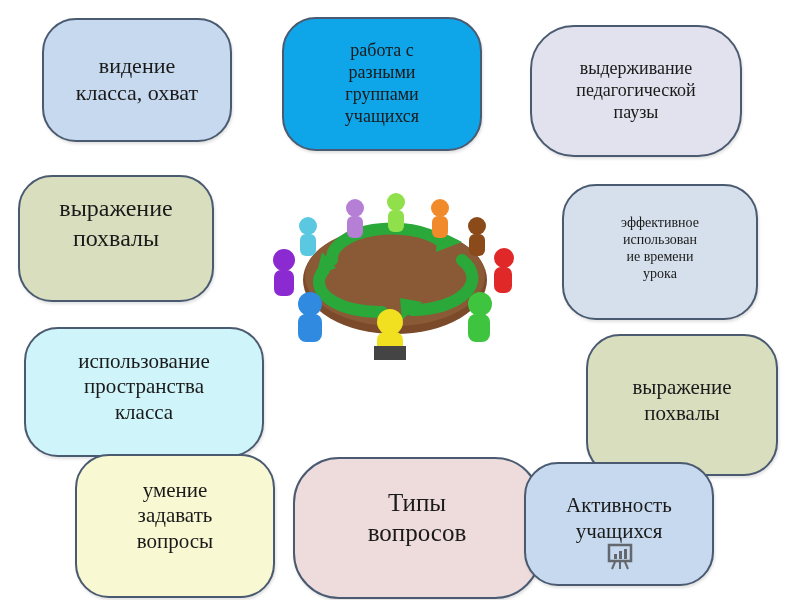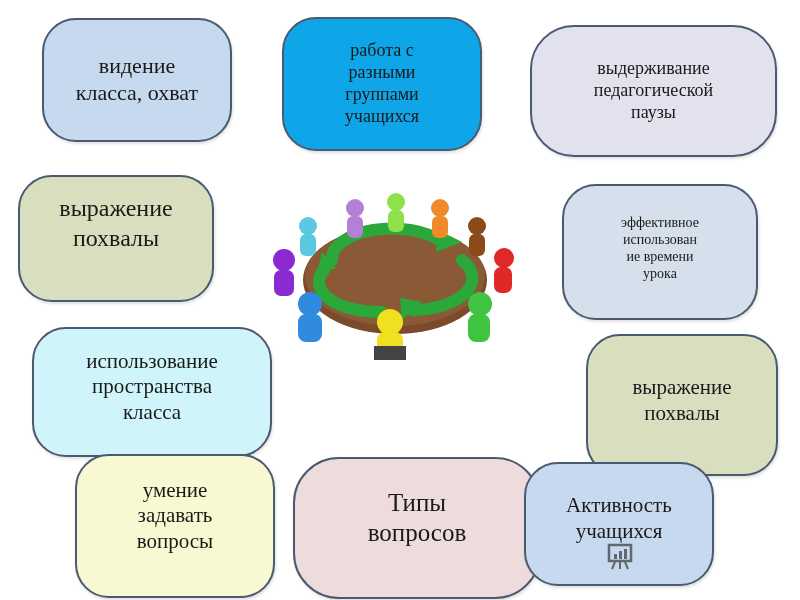--- a/index.html
+++ b/index.html
@@ -21,39 +21,39 @@
 класса, охват</span>
 </div>
 
 <div class="box" style="left:282px;top:17px;width:200px;height:134px;background:#0ea5e9;font-size:18px;">
   <span>работа с
 разными
 группами
 учащихся</span>
 </div>
 
-<div class="box" style="left:530px;top:25px;width:247px;height:132px;background:#e2e1ee;font-size:18px;border-radius:44px;">
+<div class="box" style="left:530px;top:25px;width:212px;height:132px;background:#e2e1ee;font-size:18px;border-radius:44px;">
   <span>выдерживание
 педагогической
 паузы</span>
 </div>
 
 <div class="box" style="left:18px;top:175px;width:196px;height:127px;background:#d9dfbe;font-size:24px;">
   <span style="margin-top:-30px;">выражение
 похвалы</span>
 </div>
 
 <div class="box" style="left:562px;top:184px;width:196px;height:136px;background:#d6e0ec;font-size:14px;overflow:visible;">
   <span style="margin-top:-8px;">эффективное
 использован
 ие времени
 урока</span>
 </div>
 
-<div class="box" style="left:32px;top:327px;width:240px;height:130px;background:#cff5fa;font-size:21px;">
+<div class="box" style="left:24px;top:327px;width:240px;height:130px;background:#cff5fa;font-size:21px;">
   <span style="margin-top:-10px;">использование
 пространства
 класса</span>
 </div>
 
 <div class="box" style="left:586px;top:334px;width:192px;height:142px;background:#d9dfbe;font-size:21px;">
   <span style="margin-top:-8px;">выражение
 похвалы</span>
 </div>
 

